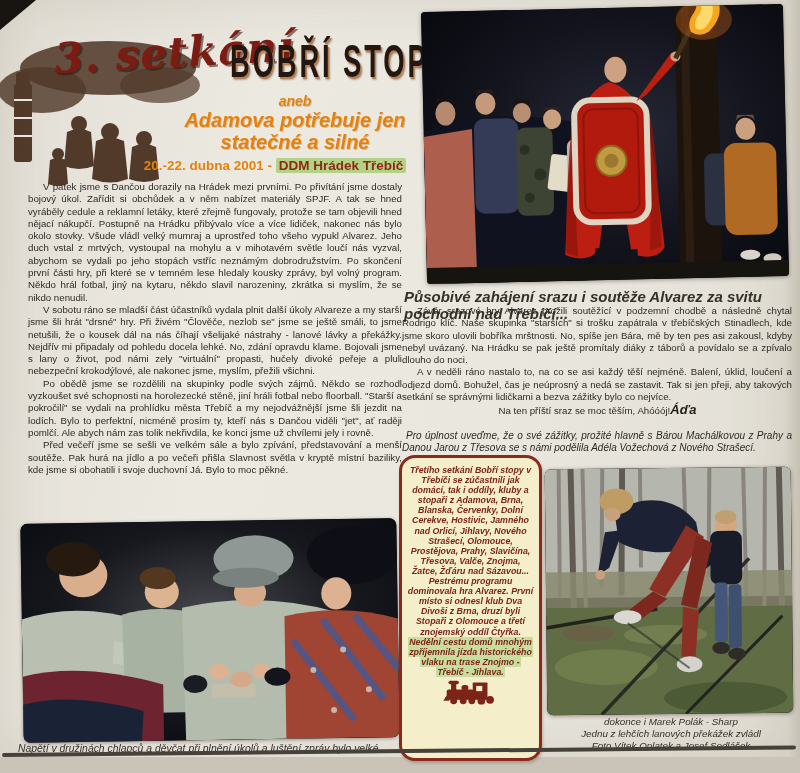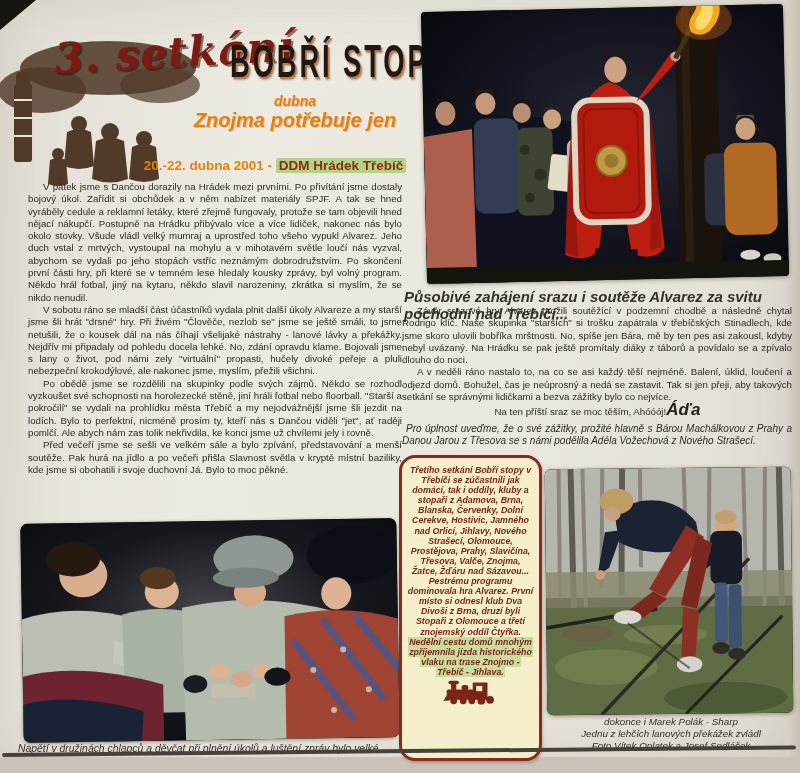--- a/index.html
+++ b/index.html
@@ -29,22 +29,22 @@
   .date-prefix{color:#e5820c;}
   .date-venue{color:#8c2a14;background:#b4d287;padding:0 3px;border-radius:2px;}
 
   
   .col{font-size:9.7px;line-height:12.3px;color:#2d2a25;text-align:justify;}
   .col p{margin:0;text-indent:15px;}
   .left-col{left:28px;top:181px;width:374px;}
   .right-col{left:402px;top:305px;width:390px;}
   .closing-row{display:flex;justify-content:center;align-items:baseline;margin-top:1px;}
   .closing-row .closing{text-indent:15px;}
-  .signature{font-weight:bold;font-style:italic;font-size:17px;color:#24211c;padding-right:14px;}
-  .postscript{margin-top:4px;font-style:italic;font-size:10px;line-height:12.6px;text-indent:4px;}
+  .signature{font-weight:bold;font-style:italic;font-size:13px;color:#24211c;padding-right:14px;}
+  .postscript{margin-top:12px;font-style:italic;font-size:10px;line-height:12.6px;text-indent:4px;}
 
   .caption{font-style:italic;color:#34302a;}
   .caption-torch{left:404px;top:288px;width:388px;font-size:15px;font-weight:bold;}
   .caption-tasks{left:18px;top:743px;width:404px;font-size:10.4px;}
   .caption-rope{left:548px;top:716px;width:246px;font-size:9.8px;line-height:12px;text-align:center;}
 
   
   .photo{overflow:hidden;box-shadow:0 1px 4px rgba(50,40,25,.45);background:#111;}
   .photo svg{display:block;width:100%;height:100%;}
   .photo-torch{left:424px;top:8px;width:362px;height:272px;border-radius:4px;transform:rotate(-1.3deg);}
@@ -94,22 +94,23 @@
         <line x1="14" y1="60" x2="32" y2="60"></line>
         <line x1="14" y1="78" x2="32" y2="78"></line>
         <line x1="14" y1="96" x2="32" y2="96"></line>
       </g>
     </svg>
   </div>
 
   <div class="abs title-script">3. setkání</div>
   <div class="abs title-caps">BOBŘÍ STOPY</div>
   <div class="abs subtitle">
-    <div class="s1">dubna</div>
-    <div class="s2">Znojma potřebuje jen</div>
+    <div class="s1">aneb</div>
+    <div class="s2">Adamova potřebuje jen</div>
+    <div class="s2">statečné a silné</div>
   </div>
   <div class="abs date-line">
     <span class="date-prefix">20.-22. dubna 2001 - </span><span class="date-venue">DDM Hrádek Třebíč</span>
   </div>
 
   <div class="abs col left-col">
     <p>V pátek jsme s Dančou dorazily na Hrádek mezi prvními. Po přivítání jsme dostaly bojový úkol. Zařídit si obchůdek a v něm nabízet materiály SPJF. A tak se hned vyráběly cedule a reklamní letáky, které zřejmě fungovaly, protože se tam objevili hned nějací nákupčí. Postupně na Hrádku přibývalo více a více lidiček, nakonec nás bylo okolo stovky. Všude vládl velký mumraj a uprostřed toho všeho vypukl Alvarez. Jeho duch vstal z mrtvých, vystoupal na mohylu a v mihotavém světle loučí nás vyzval, abychom se vydali po jeho stopách vstříc neznámým dobrodružstvím. Po skončení první části hry, při které se v temném lese hledaly kousky zprávy, byl volný program. Někdo hrál fotbal, jiný na kytaru, někdo slavil narozeniny, zkrátka si myslím, že se nikdo nenudil.</p>
     <p>V sobotu ráno se mladší část účastníků vydala plnit další úkoly Alvareze a my starší jsme šli hrát "drsné" hry. Při živém "Člověče, nezlob se" jsme se ještě smáli, to jsme netušili, že o kousek dál na nás číhají všelijaké nástrahy - lanové lávky a překážky. Nejdřív mi připadaly od pohledu docela lehké. No, zdání opravdu klame. Bojovali jsme s lany o život, pod námi zely "virtuální" propasti, hučely divoké peřeje a pluli nebezpeční krokodýlové, ale nakonec jsme, myslím, přežili všichni.</p>
     <p>Po obědě jsme se rozdělili na skupinky podle svých zájmů. Někdo se rozhodl vyzkoušet své schopnosti na horolezecké stěně, jiní hráli fotbal nebo floorball. "Starší a pokročilí" se vydali na prohlídku města Třebíč a my nejodvážnější jsme šli jezdit na lodích. Bylo to perfektní, nicméně prosím ty, kteří nás s Dančou viděli "jet", ať raději pomlčí. Ale abych nám zas tolik nekřivdila, ke konci jsme už chvílemi jely i rovně.</p>
     <p>Před večeří jsme se sešli ve velkém sále a bylo zpívání, představování a menší soutěže. Pak hurá na jídlo a po večeři přišla Slavnost světla v kryptě místní baziliky, kde jsme si obohatili i svoje duchovní Já. Bylo to moc pěkné.</p>

